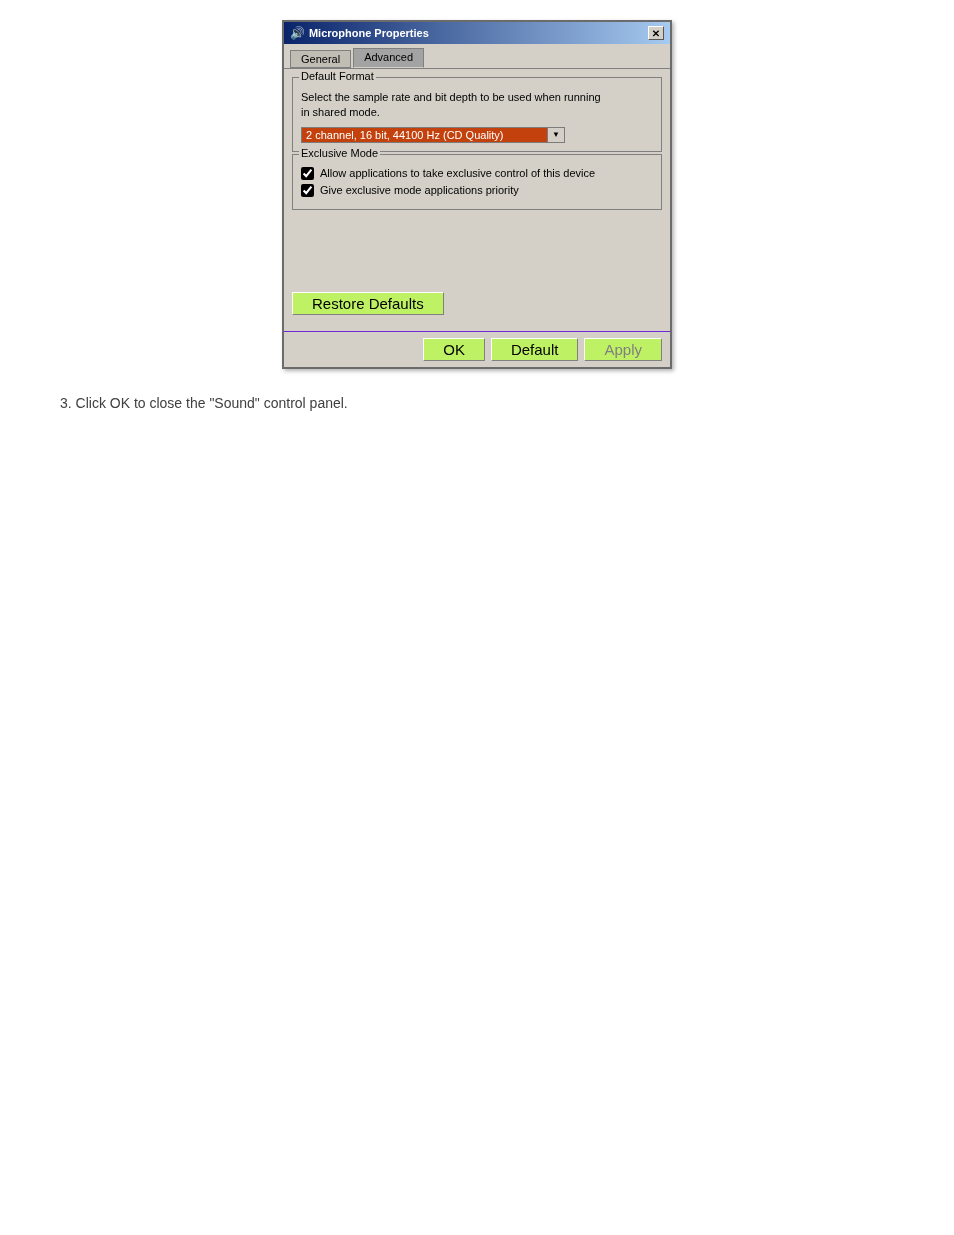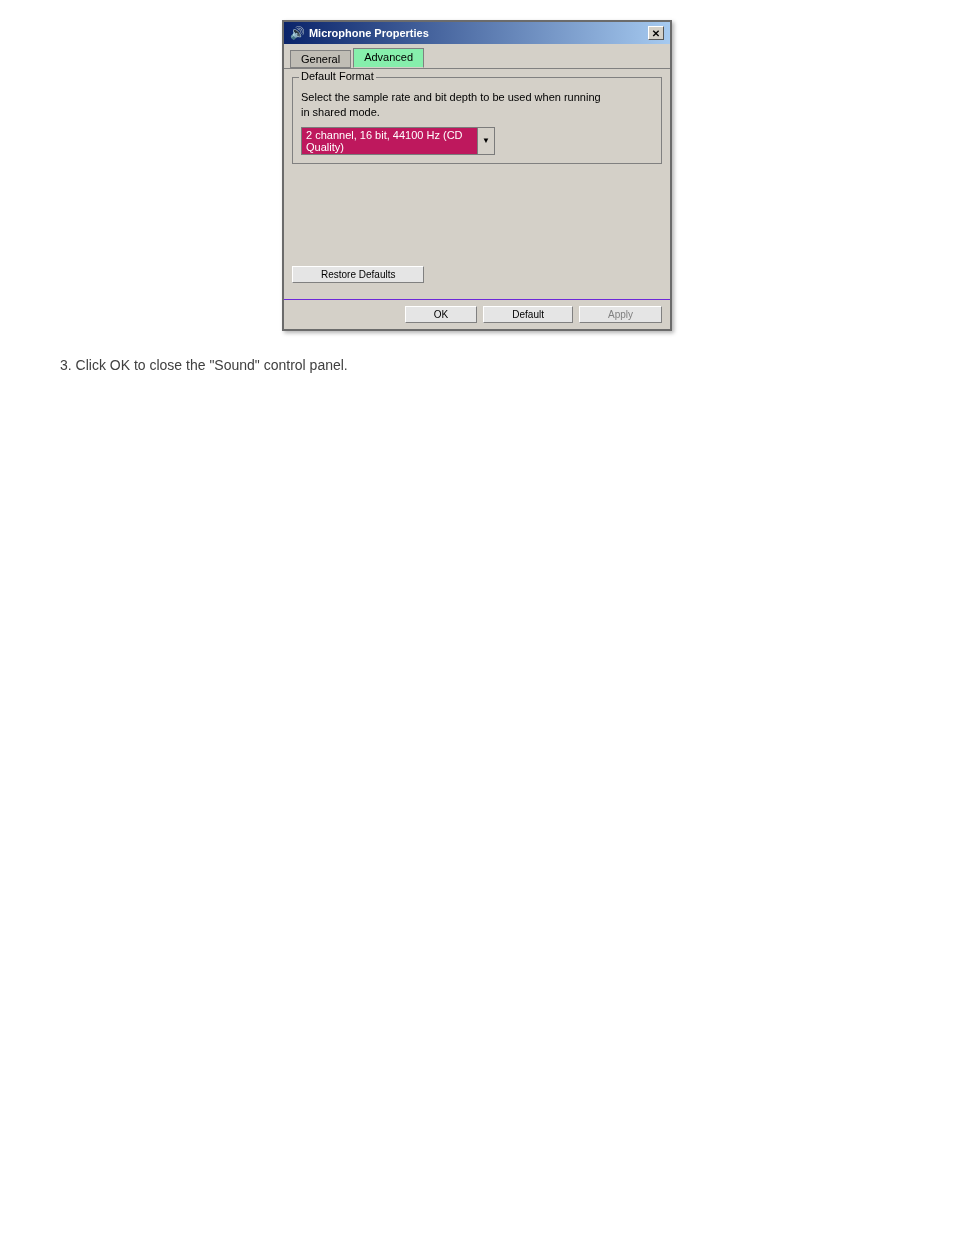--- a/index.html
+++ b/index.html
@@ -92,35 +92,35 @@
       color: #000;
     }
 
     .tab.inactive {
       background: #c0bdb5;
       margin-top: 2px;
       border-bottom: 1px solid #808080;
     }
 
     .tab.active {
-      background: #86efac;
+      background: #a3a3a3;
       border-bottom: 1px solid #d4d0c8;
       z-index: 1;
       position: relative;
     }
 
     .dialog-body {
       padding: 8px;
       background: #d4d0c8;
       border-top: 1px solid #808080;
     }
 
     .group-box {
       border: 1px solid #808080;
-      margin-bottom: 22px;
+      margin-bottom: 2px;
       padding: 4px 12px 8px 8px;
       background: #d4d0c8;
       position: relative;
     }
 
     .group-label {
       position: absolute;
       top: -8px;
       left: 6px;
       background: #d4d0c8;
@@ -156,26 +156,26 @@
     }
 
     .dialog-footer {
       padding: 6px 8px;
       display: flex;
       justify-content: space-between;
       align-items: center;
     }
 
     .btn {
-      background: #e5e5e5;
+      background: #bef264;
       border: 1px solid #808080;
       border-top-color: #fff;
       border-left-color: #fff;
-      font-size: 10px;
-      padding: 2px 28px;
+      font-size: 15px;
+      padding: 2px 19px;
       cursor: pointer;
       min-width: 60px;
       color: #000;
     }
 
     .btn-disabled {
       color: #808080;
       cursor: default;
     }
 
@@ -188,27 +188,27 @@
       max-width: 830px;
     }
 
     
     .dropdown-wrapper {
       display: flex;
       align-items: stretch;
     }
 
     .select-box {
-      background: #be185d;
+      background: #c2410c;
       color: #ffffff;
       font-size: 11px;
       padding: 1px 4px;
       border: 1px solid #7b7b7b;
       border-right: none;
-      width: 176px;
+      width: 246px;
       font-family: Tahoma, Arial, sans-serif;
     }
 
     .select-arrow-btn {
       background: #d4d0c8;
       border: 1px solid #7b7b7b;
       width: 18px;
       display: flex;
       align-items: center;
       justify-content: center;
@@ -246,20 +246,33 @@
               <span>Select the sample rate and bit depth to be used when running</span><br>
               <span>in shared mode.</span>
             </div>
             <div class="dropdown-wrapper">
               <div class="select-box">2 channel, 16 bit, 44100 Hz (CD Quality)</div>
               <div class="select-arrow-btn">▼</div>
             </div>
           </div>
         </div>
 
+        <div class="group-box">
+          <span class="group-label">Exclusive Mode</span>
+          <div class="group-content">
+            <div class="checkbox-row">
+              <input type="checkbox" class="checkbox-input" checked="" style="">
+              <span>Allow applications to take exclusive control of this device</span>
+            </div>
+            <div class="checkbox-row">
+              <input type="checkbox" class="checkbox-input" checked="" style="">
+              <span>Give exclusive mode applications priority</span>
+            </div>
+          </div>
+        </div>
 
         <div style="height: 80px;"></div>
 
         <div class="dialog-footer" style="padding: 0; margin-bottom: 8px;">
           <button class="btn">Restore Defaults</button>
         </div>
 
       </div>
 
       <div style="border-top: 1px solid #6d28d9; padding: 6px 8px; display:flex; justify-content: flex-end; gap: 6px; background: #d4d0c8;">

